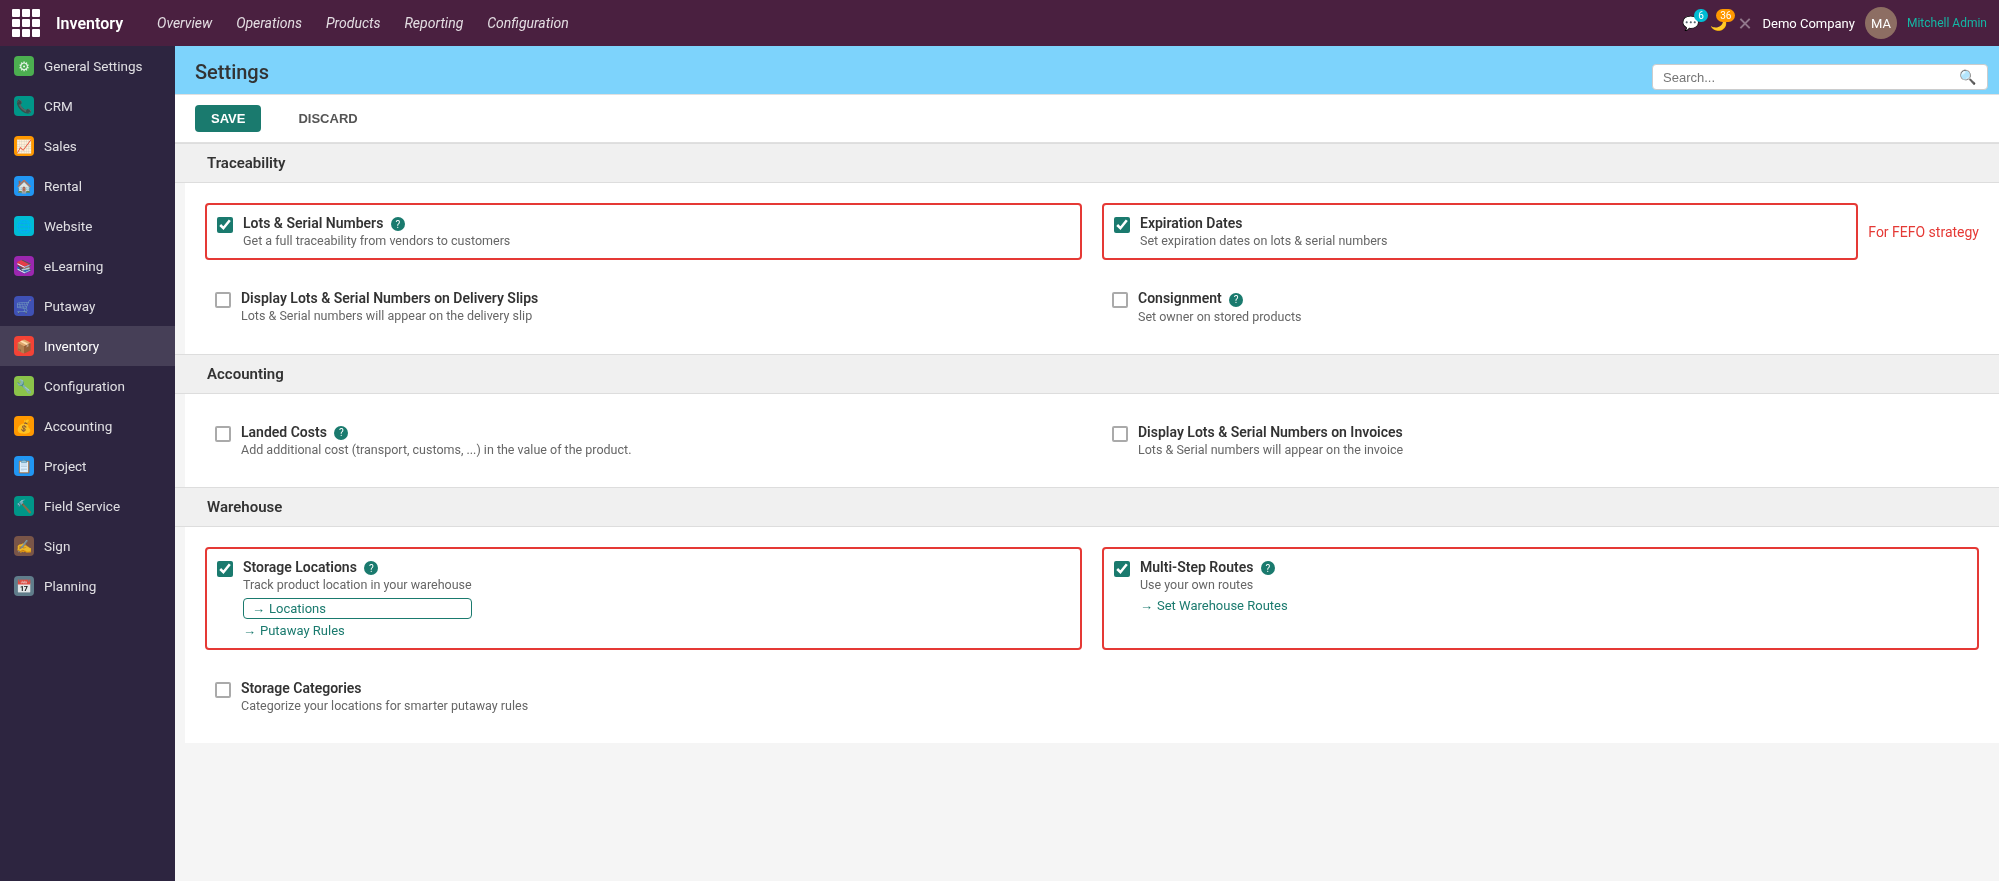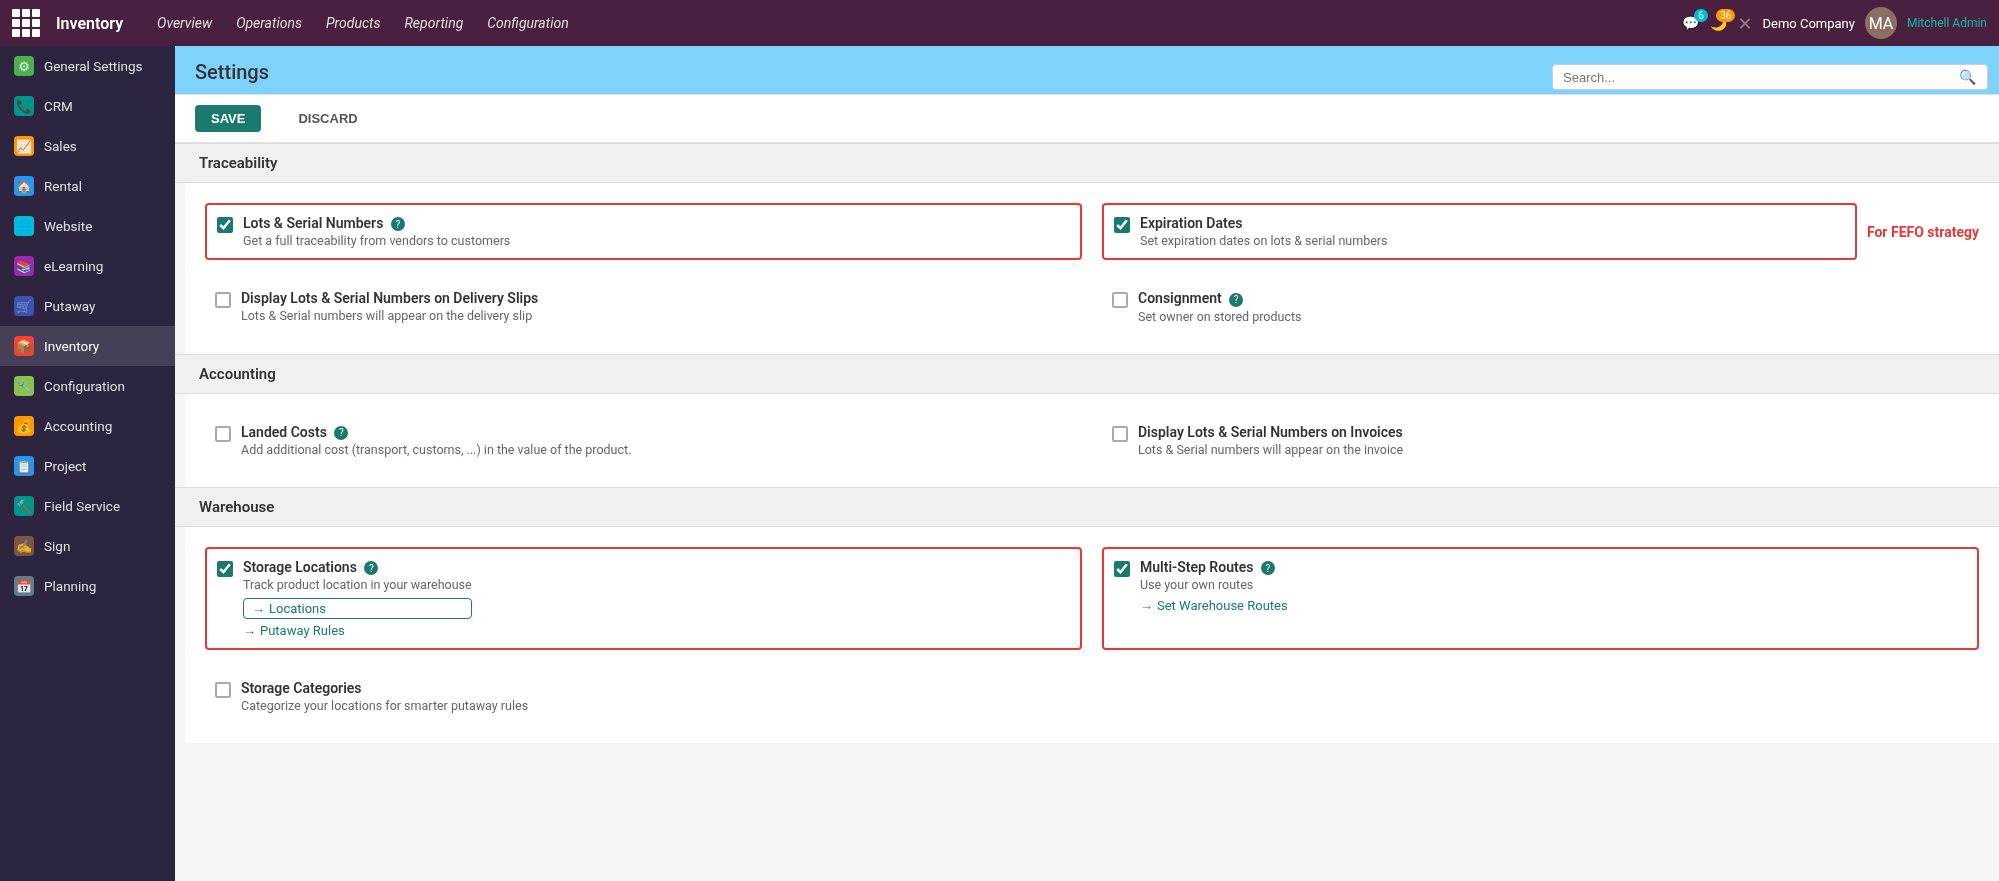--- a/index.html
+++ b/index.html
@@ -19,21 +19,21 @@
     .topnav-grid-dot { background: white; border-radius: 1px; width: 8px; height: 8px; }
     .topnav-brand { font-size: 16px; font-weight: 600; color: white; margin-right: 16px; }
     .topnav-links { display: flex; gap: 4px; flex: 1; }
     .topnav-link { color: rgba(255,255,255,0.85); padding: 6px 10px; border-radius: 4px; cursor: pointer; font-size: 14px; font-style: italic; }
     .topnav-right { display: flex; align-items: center; gap: 10px; }
     .topnav-icon-btn { position: relative; color: white; cursor: pointer; display: flex; align-items: center; }
     .topnav-badge { position: absolute; top: -6px; right: -8px; background: #00bcd4; border-radius: 10px; font-size: 10px; padding: 1px 4px; color: white; }
     .topnav-badge-orange { background: #ff9800; }
     .topnav-separator { color: rgba(255,255,255,0.4); font-size: 18px; }
     .topnav-company { color: white; font-size: 13px; }
-    .topnav-avatar { width: 32px; height: 32px; border-radius: 50%; background: #8d6e63; display: flex; align-items: center; justify-content: center; color: white; font-size: 16px; cursor: pointer; overflow: hidden; }
+    .topnav-avatar { width: 32px; height: 32px; border-radius: 50%; background: #8d6e63; display: flex; align-items: center; justify-content: center; color: white; font-size: 13px; cursor: pointer; overflow: hidden; }
 
     
     .layout { display: flex; height: calc(100vh - 46px); }
 
     
     .sidebar { width: 175px; background: #2d2540; color: white; flex-shrink: 0; overflow-y: auto; }
     .sidebar-item { display: flex; align-items: center; gap: 10px; padding: 10px 14px; cursor: pointer; font-size: 13.5px; color: rgba(255,255,255,0.85); }
     .sidebar-item.active { background: rgba(255,255,255,0.12); color: white; }
     .sidebar-icon { width: 20px; height: 20px; border-radius: 4px; display: flex; align-items: center; justify-content: center; flex-shrink: 0; font-size: 13px; }
     .si-green { background: #4caf50; }
@@ -48,50 +48,50 @@
     .si-lime { background: #8bc34a; }
     .si-bluegrey { background: #607d8b; }
 
     
     .main { flex: 1; overflow-y: auto; background: #f5f5f5; }
 
     
     .page-header { background: #7dd3fc; padding: 14px 11px 0 20px; border-bottom: 1px solid #e0e0e0; }
     .page-title { font-size: 20px; font-weight: 500; color: #333; margin-bottom: 10px; }
     .page-header-row { display: flex; align-items: center; justify-content: space-between; }
-    .search-bar { display: flex; align-items: center; border: 1px solid #ccc; border-radius: 4px; padding: 4px 10px; background: white; width: 436px; gap: 6px; }
+    .search-bar { display: flex; align-items: center; border: 1px solid #ccc; border-radius: 4px; padding: 4px 10px; background: white; width: 336px; gap: 6px; }
     .search-input { border: none; outline: none; flex: 1; font-size: 13px; color: #555; background: transparent; }
     .search-icon { color: #888; font-size: 14px; }
 
     
     .toolbar { background: white; padding: 10px 20px; border-bottom: 1px solid #e0e0e0; display: flex; gap: 21px; }
     .btn-save { background: #1a7a6e; color: white; border: none; padding: 6px 16px; border-radius: 4px; font-size: 13px; font-weight: 600; cursor: pointer; }
     .btn-discard { background: transparent; color: #555; border: none; padding: 6px 16px; border-radius: 4px; font-size: 13px; font-weight: 600; cursor: pointer; }
 
     
     .settings-content { padding: 0; }
 
     
-    .section-header { background: #f0f0f0; padding: 10px 24px; font-size: 15px; font-weight: 600; color: #333; border-bottom: 1px solid #ddd; border-top: 1px solid #ddd; }
+    .section-header { background: #f0f0f0; padding: 10px 32px; font-size: 15px; font-weight: 600; color: #333; border-bottom: 1px solid #ddd; border-top: 1px solid #ddd; }
     .section-body { background: white; padding: 20px; margin-left: 10px; }
 
     
     .settings-grid { display: grid; grid-template-columns: 1fr 1fr; gap: 20px; }
 
     
     .setting-item { display: flex; align-items: flex-start; gap: 10px; padding: 10px; border-radius: 4px; }
     .setting-item-outlined { border: 2px solid #e53935; border-radius: 4px; }
     .setting-checkbox { width: 16px; height: 16px; flex-shrink: 0; margin-top: 2px; cursor: pointer; accent-color: #1a7a6e; }
     .setting-label { font-size: 14px; font-weight: 600; color: #333; }
     .setting-desc { font-size: 12.5px; color: #666; margin-top: 2px; }
     .setting-help { display: inline-flex; align-items: center; justify-content: center; width: 14px; height: 14px; background: #1a7a6e; color: white; border-radius: 50%; font-size: 10px; cursor: pointer; margin-left: 4px; vertical-align: middle; }
     .setting-links { margin-top: 6px; display: flex; flex-direction: column; gap: 4px; }
     .setting-link { color: #1a7a6e; font-size: 13px; cursor: pointer; display: flex; align-items: center; gap: 4px; }
     .setting-link-outlined { border: 1px solid #1a7a6e; border-radius: 4px; padding: 2px 8px; display: inline-flex; align-items: center; gap: 4px; }
-    .fefo-label { color: #e53935; font-size: 14px; font-weight: 700; margin-left: 10px; align-self: center; }
+    .fefo-label { color: #e53935; font-size: 14px; font-weight: 400; margin-left: 10px; align-self: center; }
 
     .unchecked-checkbox { width: 16px; height: 16px; border: 2px solid #aaa; border-radius: 2px; flex-shrink: 0; margin-top: 2px; cursor: pointer; background: white; }
   </style>
 </head>
 <body>
 
 <div class="topnav">
   <div class="topnav-grid">
     <div class="topnav-grid-dot"></div>
       <div class="topnav-grid-dot"></div>

